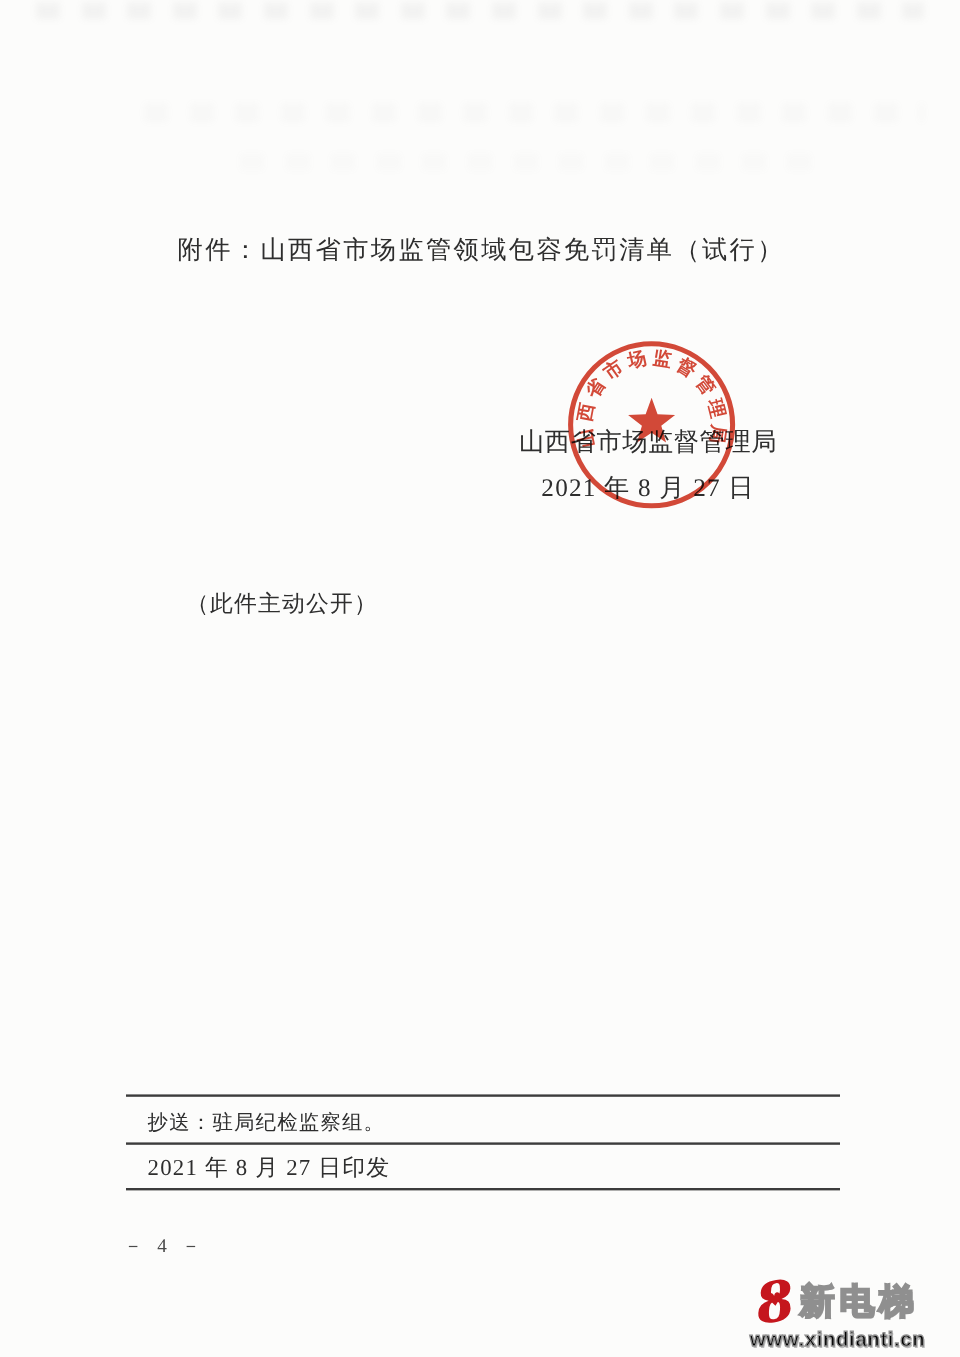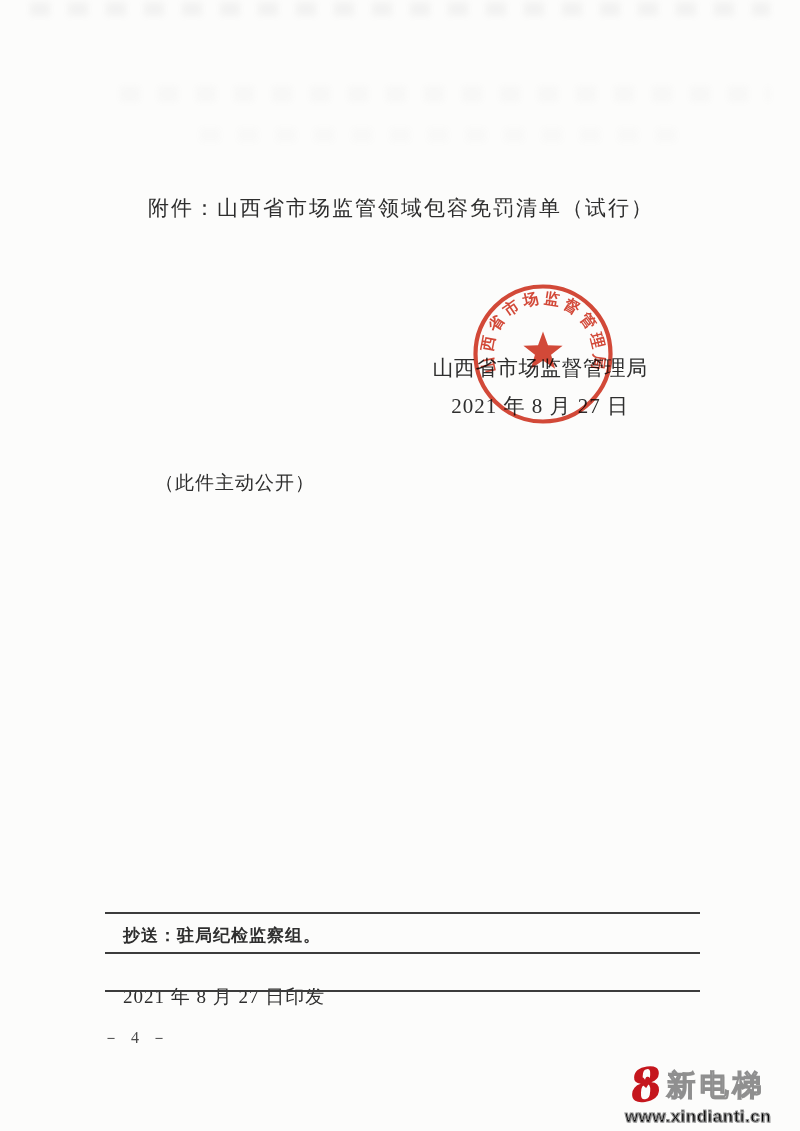--- a/index.html
+++ b/index.html
@@ -49,42 +49,42 @@
     width: 150px; height: 150px;
     mix-blend-mode: multiply; opacity: 0.92;
     z-index: 2;
   }
   .seal text {
     font-family: "Liberation Serif", "DejaVu Serif", serif;
     font-weight: bold;
   }
 
   .disclosure-note {
-    position: absolute; top: 470px; left: 155px;
+    position: absolute; top: 490px; left: 155px;
     font-size: 19px; letter-spacing: 1px; white-space: nowrap;
   }
 
   .footer-rule {
     position: absolute; left: 105px; width: 595px; height: 2px;
     background: #3c3c3c;
   }
   .rule-1 { top: 912px; }
   .rule-2 { top: 952px; }
   .rule-3 { top: 990px; }
 
   .footer-cc {
     position: absolute; top: 924px; left: 123px;
-    font-size: 17px; letter-spacing: 1px; white-space: nowrap; font-weight: bold;
+    font-size: 17px; letter-spacing: 1px; white-space: nowrap;
   }
   .footer-issue {
     position: absolute; top: 960px; left: 123px; width: 572px;
     display: flex; justify-content: space-between; align-items: baseline;
   }
   .footer-office { font-size: 19px; letter-spacing: 2px; white-space: nowrap; }
-  .footer-print-date { font-size: 19px; letter-spacing: 1px; white-space: nowrap; margin-top: 24px; }
+  .footer-print-date { font-size: 19px; letter-spacing: 1px; white-space: nowrap; }
 
   .page-number {
     position: absolute; top: 1028px; left: 103px;
     font-size: 16px; letter-spacing: 4px; color: #4a4a4a; white-space: nowrap;
   }
 
   .watermark {
     position: absolute; right: 2px; bottom: 6px; width: 200px;
     display: flex; flex-direction: column; align-items: center;
     line-height: 1;
@@ -96,21 +96,21 @@
     font-size: 46px; color: #c5161d; line-height: 40px;
     transform: rotate(-8deg);
     margin-right: 4px;
   }
   .wm-heart {
     position: absolute; left: 9px; bottom: 2px;
     font-size: 15px; color: #c5161d; font-style: normal;
   }
   .wm-brand {
     font-family: "Liberation Sans", sans-serif;
-    font-size: 29px; font-weight: normal; letter-spacing: 4px;
+    font-size: 29px; font-weight: bold; letter-spacing: 4px;
     color: #f4f4f4;
     -webkit-text-stroke: 2px #8f8f8f;
     text-shadow: 1px 1px 0 #b5b5b5;
     white-space: nowrap;
   }
   .wm-url {
     font-family: "Liberation Sans", sans-serif;
     font-size: 17px; font-weight: bold; letter-spacing: 0.5px;
     color: #000000;
     -webkit-text-stroke: 1.1px #8f8f8f;

